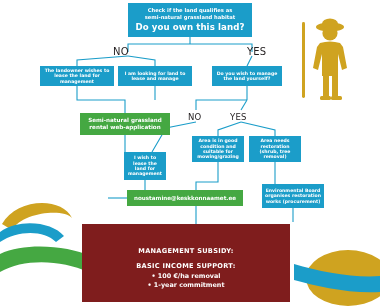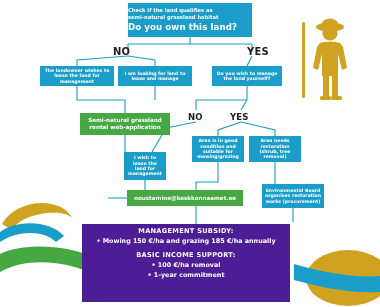--- a/index.html
+++ b/index.html
@@ -47,40 +47,41 @@
 
   .box-title {
     position: absolute;
     left: 128px;
     top: 3px;
     width: 124px;
     height: 34px;
     background: #1b9dc9;
     box-sizing: border-box;
     color: #fff;
+    text-align: center;
     padding-top: 4px;
   }
   .title-small {
     font-size: 5.2px;
     font-weight: bold;
     line-height: 1.25;
     display: block;
   }
   .title-big {
     font-size: 8.6px;
     font-weight: bold;
     display: block;
     margin-top: 2px;
     letter-spacing: .1px;
   }
 
   .branch-label {
     position: absolute;
     font-size: 10px;
-    font-weight: bold;
+    font-weight: normal;
     color: #231f20;
     letter-spacing: .2px;
   }
 
   .b-small { font-size: 4.6px; font-weight: bold; }
 
   
   #node-lease-out   { left: 40px;  top: 66px;  width: 74px; height: 20px; }
   #node-seek-land   { left: 118px; top: 66px;  width: 74px; height: 20px; }
   #node-manage-self { left: 212px; top: 66px;  width: 70px; height: 20px; }
@@ -101,25 +102,25 @@
   }
   #node-envboard    { left: 262px; top: 184px; width: 62px; height: 24px; }
 
   
   #panel-subsidy {
     position: absolute;
     left: 82px;
     top: 224px;
     width: 208px;
     height: 78px;
-    background: #4c1d95;
+    background: #7f1d1d;
     color: #ffffff;
     box-sizing: border-box;
     text-align: center;
-    padding-top: 3px;
+    padding-top: 23px;
   }
   .panel-head {
     font-size: 6.6px;
     font-weight: bold;
     letter-spacing: .3px;
     display: block;
     margin-bottom: 2px;
   }
   .panel-line {
     font-size: 6.4px;
@@ -221,20 +222,19 @@
   <div id="node-restoration" class="box blue b-small">Area needs restoration (shrub, tree removal)</div>
 
   <div id="node-wish-lease" class="box blue b-small">I wish to lease the land for management</div>
 
   <div id="node-email" class="box green">noustamine@keskkonnaamet.ee</div>
 
   <div id="node-envboard" class="box blue b-small">Environmental Board organises restoration works (procurement)</div>
 
   <div id="panel-subsidy">
     <span class="panel-head">MANAGEMENT SUBSIDY:</span>
-    <span class="panel-line">• Mowing 150 €/ha and grazing 185 €/ha annually</span>
     <div class="panel-gap"></div>
     <span class="panel-head">BASIC INCOME SUPPORT:</span>
     <span class="panel-line">• 100 €/ha removal</span>
     <span class="panel-line">• 1-year commitment</span>
   </div>
 
 </div>
 
 </body></html>

